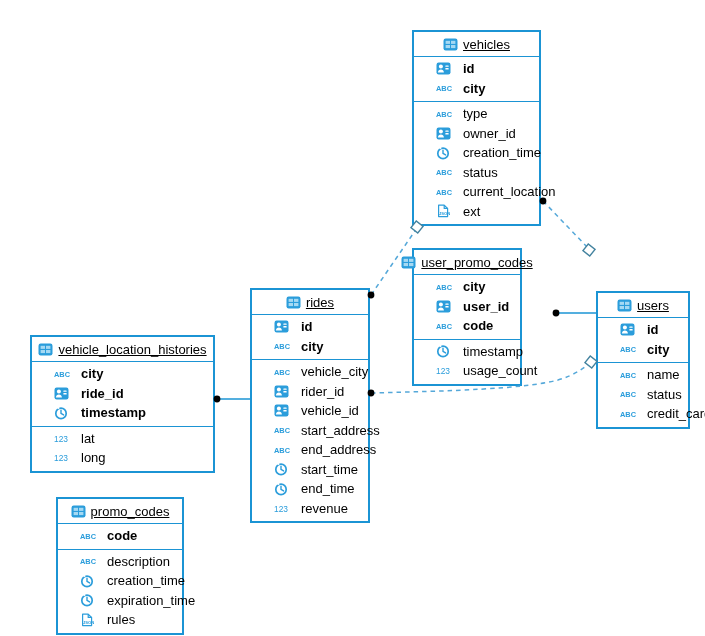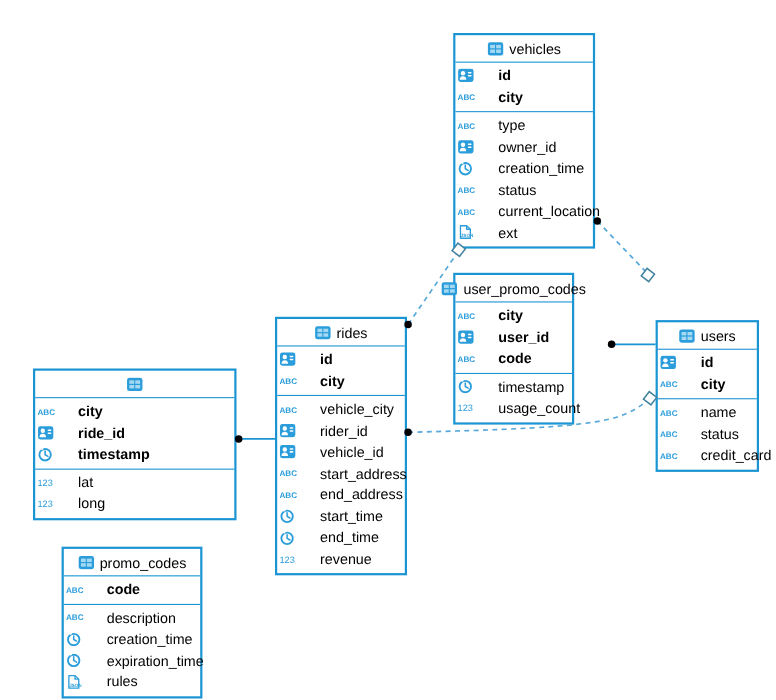--- a/index.html
+++ b/index.html
@@ -16,29 +16,29 @@
     background: #ffffff;
     border: 2px solid #1b94d4;
     box-sizing: border-box;
     z-index: 1;
   }
   .erd-head {
     height: 24px;
     display: flex; align-items: center; justify-content: center;
     gap: 5px;
     border-bottom: 1.5px solid #1b94d4;
-    font-size: 13px; color: #000;
+    font-size: 13px; color: #000; text-decoration: underline;
   }
   .erd-section { padding: 2px 0 3px 0; }
   .erd-section.pk { border-bottom: 1.5px solid #1b94d4; }
   .erd-row {
     height: 19.5px;
     display: flex; align-items: center;
-    padding: 0 6px 0 2px;
-    gap: 19px;
+    padding: 0 6px 0 22px;
+    gap: 9px;
     font-size: 13px; color: #000;
     white-space: nowrap;
   }
   .erd-row.pk-row { font-weight: 700; }
   .type-ic { width: 18px; min-width: 18px; height: 14px; display: flex; align-items: center; }
   .rel-layer { position: absolute; inset: 0; z-index: 5; pointer-events: none; }
 </style>
 </head>
 <body>
 
@@ -396,20 +396,21 @@
       <div class="erd-head">
         <span class="type-ic" style="width: 15px; min-width: 15px;">
           <svg width="15" height="13" viewBox="0 0 15 13">
             <rect x="0.5" y="0.5" width="14" height="12" rx="2.2" fill="#2b9ddb"></rect>
             <rect x="2.6" y="2.8" width="4.4" height="3.1" fill="#a5d9f3"></rect>
             <rect x="8" y="2.8" width="4.4" height="3.1" fill="#a5d9f3"></rect>
             <rect x="2.6" y="7" width="4.4" height="3.1" fill="#a5d9f3"></rect>
             <rect x="8" y="7" width="4.4" height="3.1" fill="#a5d9f3"></rect>
           </svg>
         </span>
+        <span>vehicle_location_histories</span>
       </div>
       <div class="erd-section pk">
         <div class="erd-row pk-row">
           <span class="type-ic">
             <svg width="18" height="10" viewBox="0 0 18 10">
               <text x="0" y="8" font-family="Liberation Sans, sans-serif" font-size="7.4" font-weight="bold" fill="#2b9ddb">ABC</text>
             </svg>
           </span>
           <span>city</span>
         </div>

